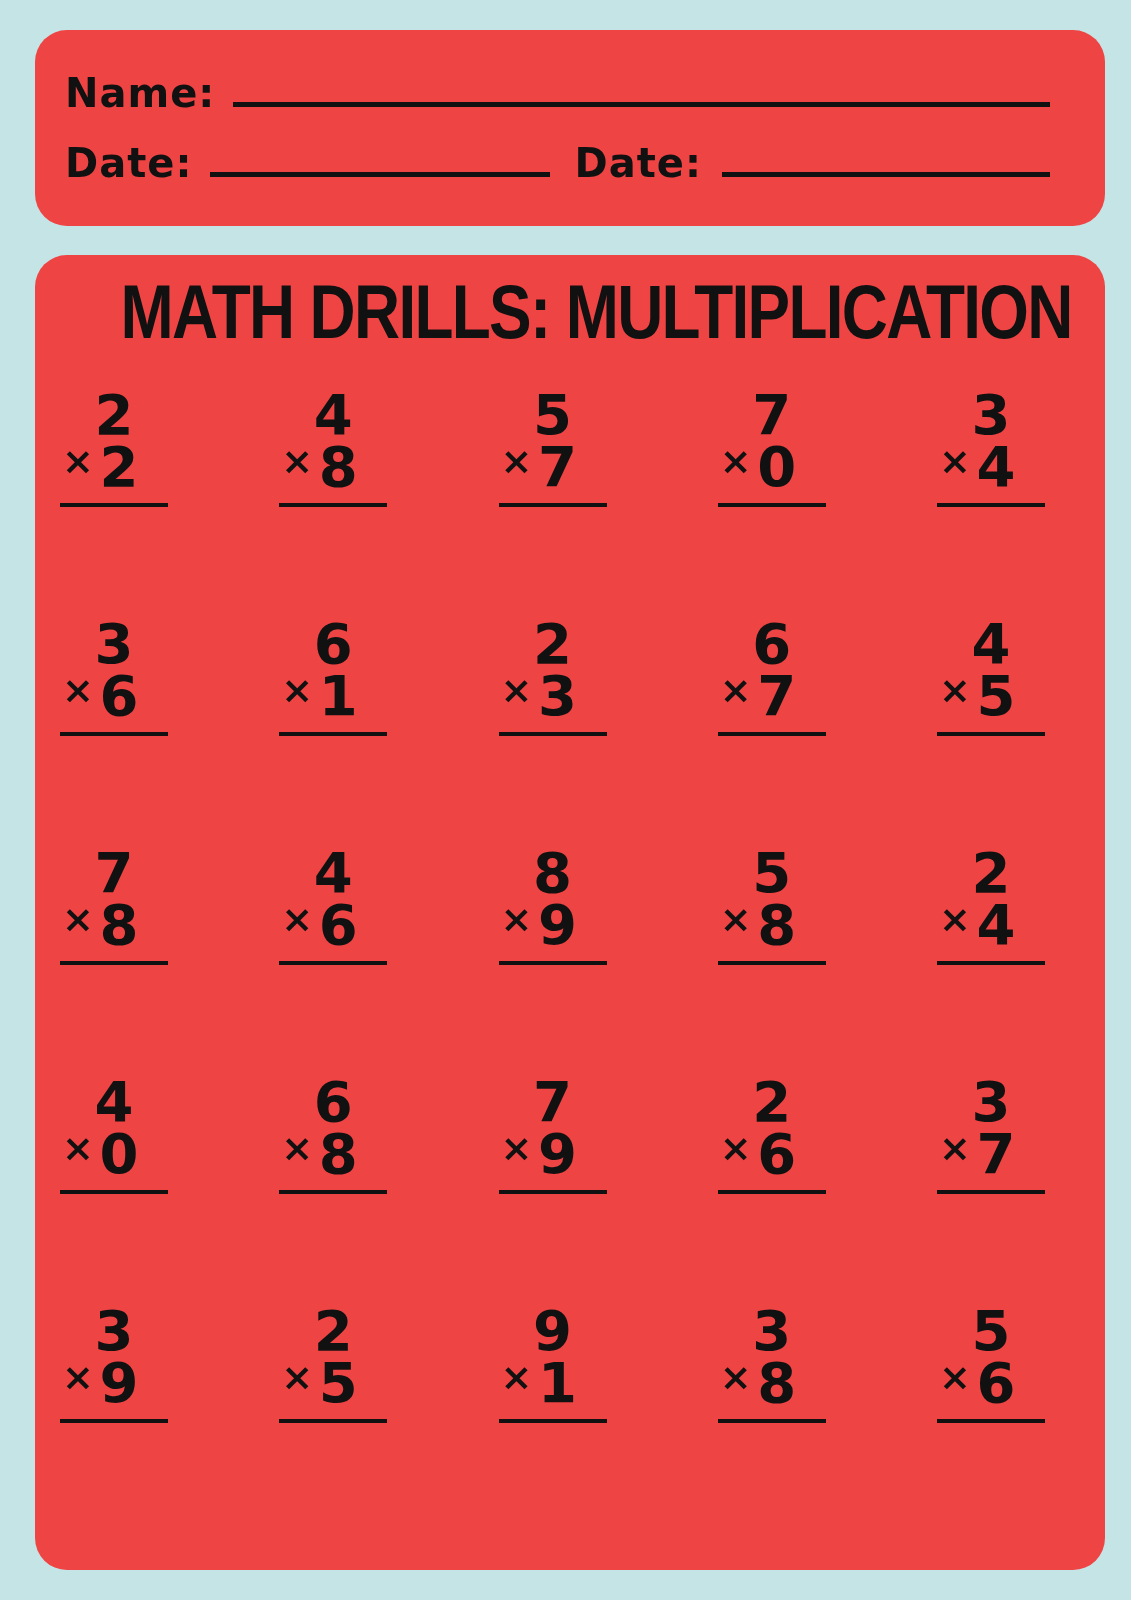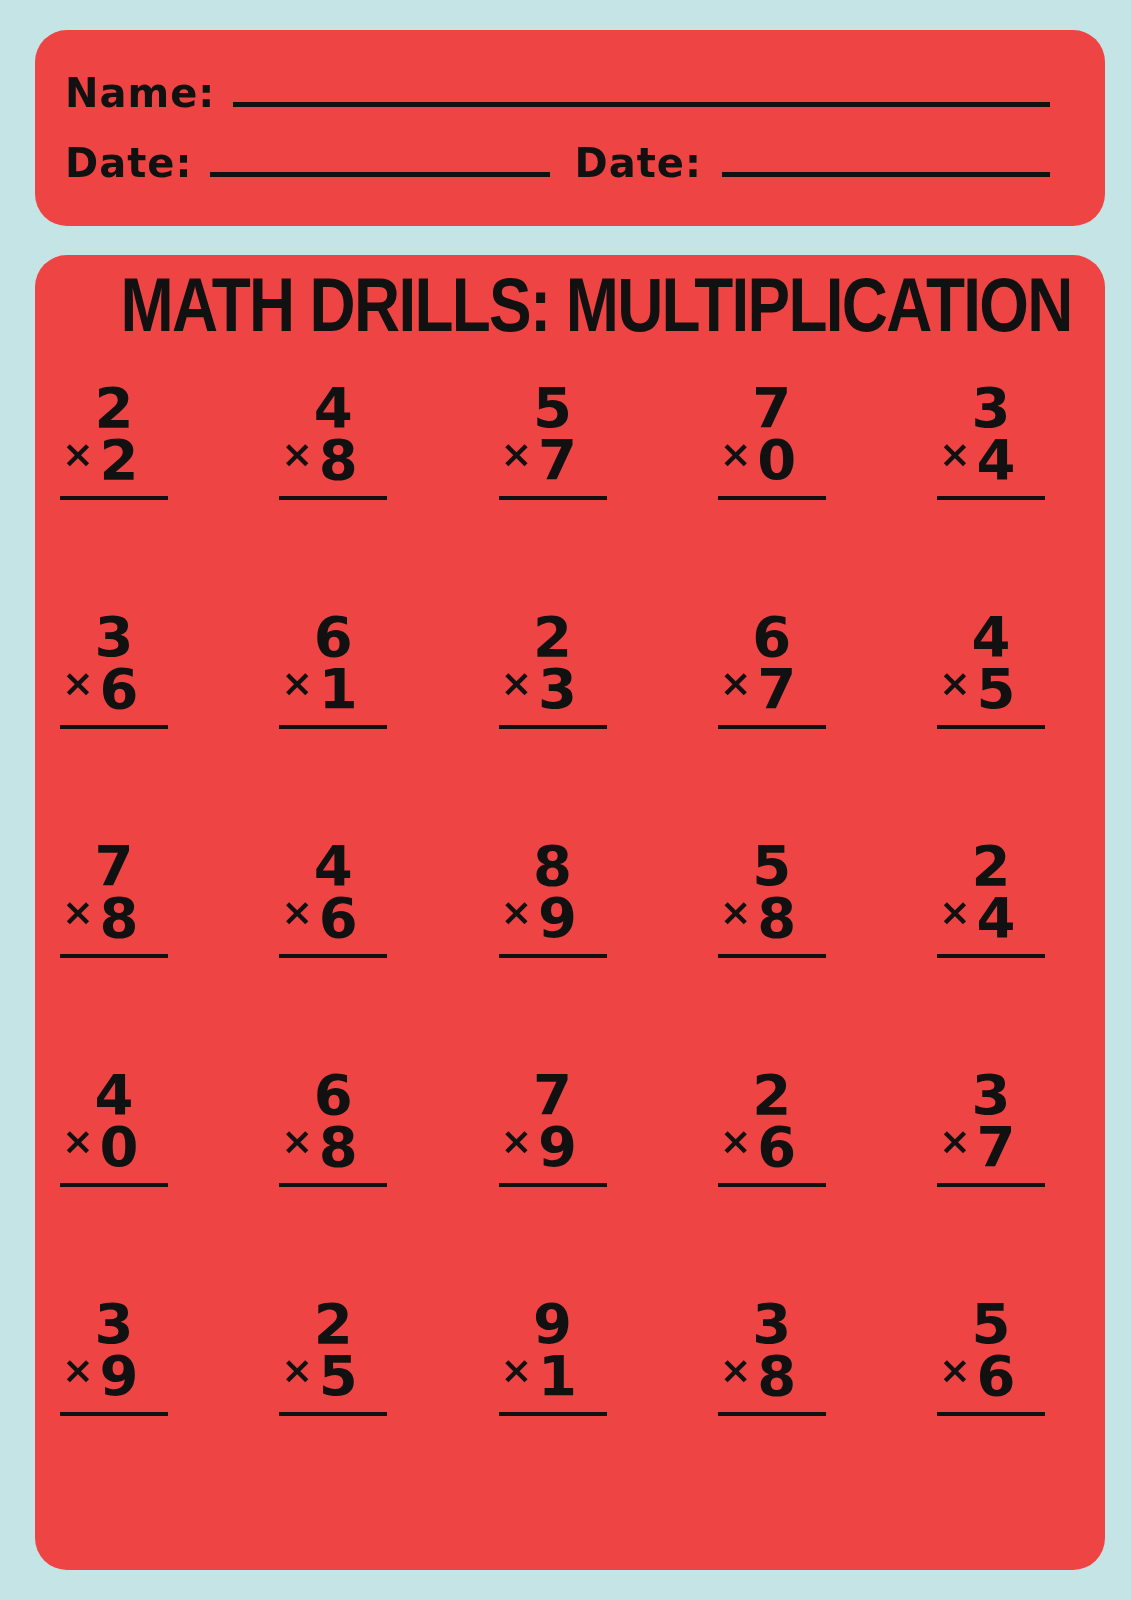--- a/index.html
+++ b/index.html
@@ -45,21 +45,21 @@
   }
   .line-name { flex: 1; margin-left: 18px; }
   .line-class { width: 340px; margin-left: 18px; }
   .label-date { margin-left: 24px; }
   .line-date { flex: 1; margin-left: 20px; }
 
   
   .worksheet-card {
     top: 255px;
     height: 1315px;
-    padding-top: 17px;
+    padding-top: 24px;
   }
   .title {
     font-family: "Liberation Sans", sans-serif;
     font-weight: bold;
     font-size: 76px;
     line-height: 66px;
     letter-spacing: -2px;
     text-align: center;
     transform: scaleX(0.84);
     transform-origin: 50% 50%;

